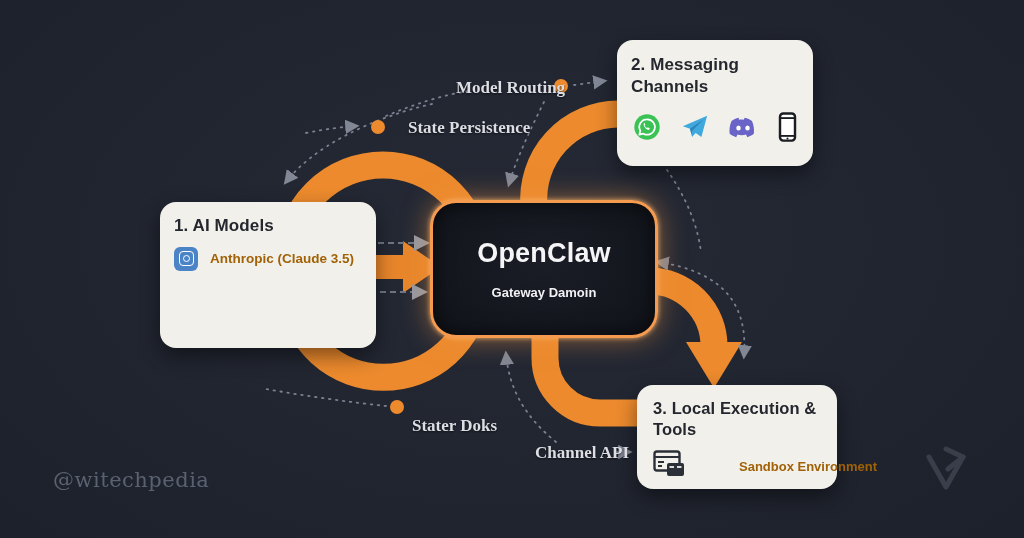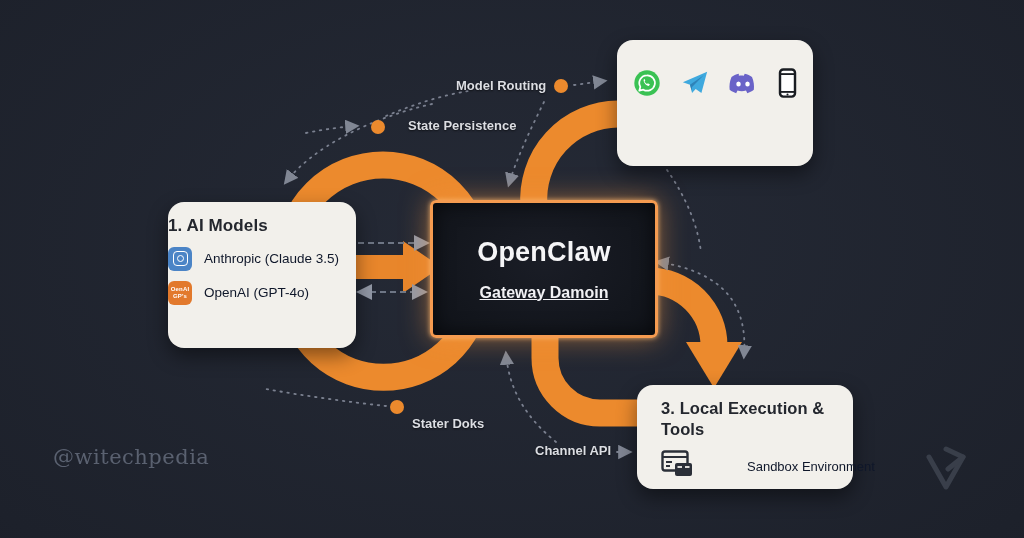--- a/index.html
+++ b/index.html
@@ -8,51 +8,51 @@
     font-family:"Liberation Sans",sans-serif;
     background:radial-gradient(120% 140% at 50% 45%, #252a36 0%, #1d212b 55%, #14171e 100%);
   }
   svg.layer{position:absolute;left:0;top:0;z-index:1;}
   .card{
     position:absolute;z-index:2;background:#f2f0eb;border-radius:16px;
     box-shadow:0 8px 20px rgba(0,0,0,.45);color:#24272e;
   }
   .card-title{font-weight:800;font-size:17px;line-height:1.28;letter-spacing:.1px;}
   .item-row{display:flex;align-items:center;gap:12px;margin-top:10px;}
-  .item-label{font-size:13.5px;font-weight:400;color:#0f172a;white-space:nowrap;}
+  .item-label{font-size:13.5px;font-weight:700;color:#a16207;white-space:nowrap;}
   
-  .card.ai{left:168px;top:202px;width:188px;height:120px;padding:13px 0;}
+  .card.ai{left:160px;top:202px;width:188px;height:120px;padding:13px 14px;}
   .card.msg{left:617px;top:40px;width:168px;height:98px;padding:14px 14px;}
-  .card.exec{left:637px;top:385px;width:168px;height:78px;padding:13px 24px;}
+  .card.exec{left:637px;top:385px;width:168px;height:78px;padding:13px 16px;}
   .msg-icons{display:flex;align-items:center;justify-content:space-between;margin-top:14px;padding:0 2px;}
   
   .sq{width:24px;height:24px;border-radius:6px;flex:0 0 auto;display:flex;align-items:center;justify-content:center;}
   .sq.anthropic{background:#4b84c6;}
   .cam-outer{width:13px;height:13px;border:1.8px solid #fff;border-radius:4px;display:flex;align-items:center;justify-content:center;}
   .cam-inner{width:5px;height:5px;border:1.6px solid #fff;border-radius:50%;}
   .sq.openai{background:#e2792c;flex-direction:column;gap:1px;}
   .sq.openai span{display:block;color:#fff;font-size:6px;font-weight:800;line-height:6px;letter-spacing:.2px;}
   .sq.ollama{background:#4d6375;}
   
   .center-node{
     position:absolute;z-index:2;left:430px;top:200px;width:222px;height:132px;
     background:radial-gradient(90% 110% at 50% 45%, #1a1d26 0%, #101319 75%);
-    border:3px solid #f59b50;border-radius:6px;
+    border:3px solid #f59b50;border-radius:26px;
     box-shadow:0 0 28px rgba(242,148,64,.55),0 0 5px rgba(255,196,130,.9),inset 0 0 20px rgba(0,0,0,.65);
     display:flex;flex-direction:column;align-items:center;justify-content:center;
   }
   .center-title{color:#f5f5f7;font-size:27px;font-weight:800;letter-spacing:.2px;}
-  .center-sub{color:#f1f1f4;font-size:16px;font-weight:700;margin-top:16px;text-decoration:underline;}
+  .center-sub{color:#f1f1f4;font-size:13px;font-weight:700;margin-top:16px;}
   
-  .flow-label{position:absolute;z-index:3;color:#dcdee3;font-size:13px;font-weight:600;white-space:nowrap;text-shadow:0 1px 2px rgba(0,0,0,.6);}
+  .flow-label{position:absolute;z-index:3;color:#dcdee3;font-size:17px;font-weight:600;white-space:nowrap;text-shadow:0 1px 2px rgba(0,0,0,.6);font-family:Liberation Serif, serif;}
   .lbl-state{left:408px;top:118px;}
   .lbl-routing{left:456px;top:78px;}
   .lbl-stater{left:412px;top:416px;}
   .lbl-channel{left:535px;top:443px;}
-  .watermark{position:absolute;z-index:3;left:53px;top:445px;font-family:"DejaVu Serif",serif;font-size:21px;color:#5a6170;letter-spacing:.5px;}
+  .watermark{position:absolute;z-index:3;left:53px;top:468px;font-family:"DejaVu Serif",serif;font-size:21px;color:#5a6170;letter-spacing:.5px;}
   .brand-logo{position:absolute;z-index:3;left:918px;top:440px;opacity:.85;}
 </style>
 </head>
 <body>
 
 <div class="stage">
 
   <svg class="layer" width="1024" height="538" viewBox="0 0 1024 538">
     <defs>
       <marker id="arrE" markerWidth="9" markerHeight="9" refX="6" refY="4" orient="auto">
@@ -101,35 +101,29 @@
   <div class="card ai">
     <div class="card-title">1. AI Models</div>
     <div class="item-row">
       <div class="sq anthropic">
         <div class="cam-outer">
             <div class="cam-inner"></div>
           </div>
       </div>
       <span class="item-label">Anthropic (Claude 3.5)</span>
     </div>
-    <div class="item-row">
-      <div class="sq openai">
-        <span>OenAI</span>
-        <span>GP's</span>
-      </div>
-      <span class="item-label">OpenAI (GPT-4o)</span>
-    </div>
   </div>
 
   <div class="center-node">
     <div class="center-title">OpenClaw</div>
     <div class="center-sub">Gateway Damoin</div>
   </div>
 
   <div class="card msg">
+    <div class="card-title">2. Messaging Channels</div>
     <div class="msg-icons">
       <span>
         <svg width="28" height="28" viewBox="0 0 32 32">
           <circle cx="16" cy="16" r="14.5" fill="#3bc254"></circle>
           <path d="M16 7.2 a8.8 8.8 0 0 0 -7.6 13.2 L7.2 24.8 l4.6 -1.2 a8.8 8.8 0 1 0 4.2 -16.4 z" fill="none" stroke="#fff" stroke-width="2" stroke-linejoin="round"></path>
           <path d="M12.2 12.2 c-.6 2.8 3 7 5.8 7.2 l1.4 -1.8 -2.4 -1.4 -1 .8 c-1.2 -.6 -2.2 -1.6 -2.8 -2.8 l.9 -1 -1.2 -2z" fill="#fff"></path>
         </svg>
       </span>
       <span>
         <svg width="28" height="26" viewBox="0 0 32 30">

